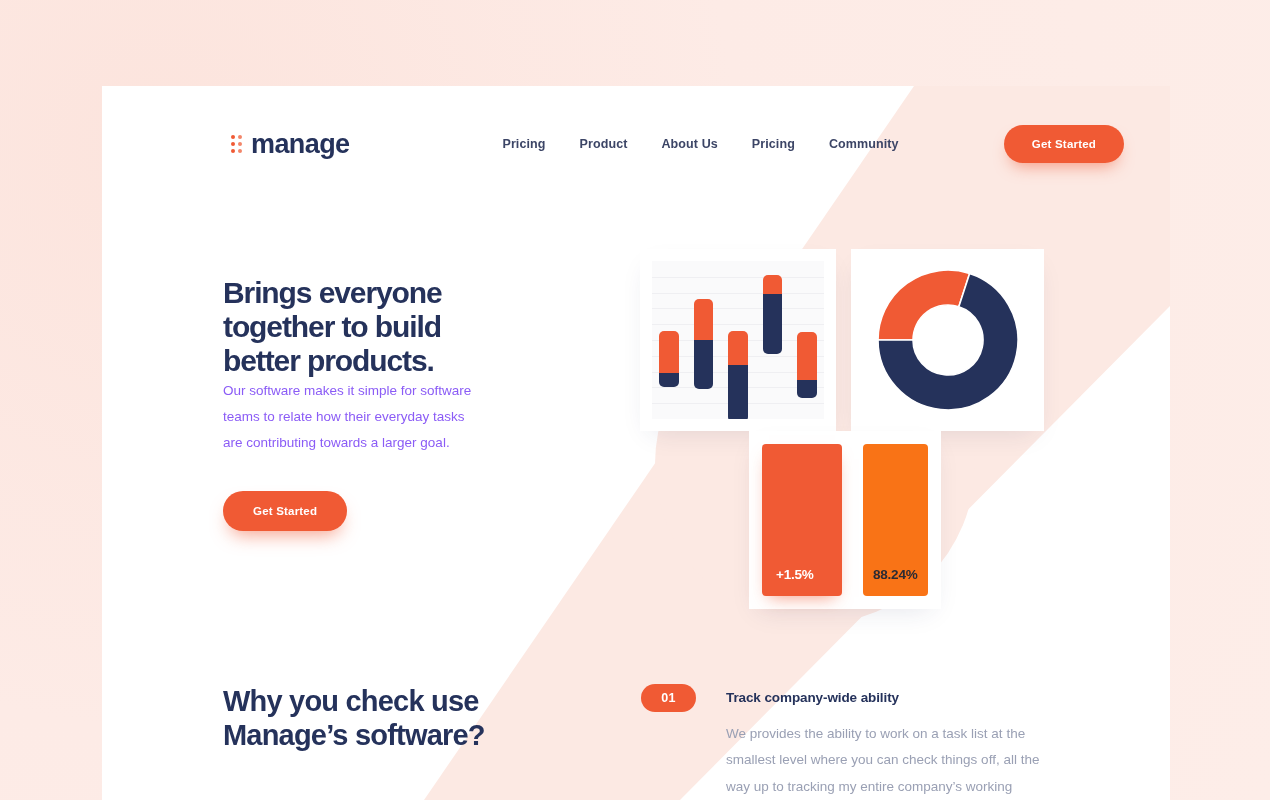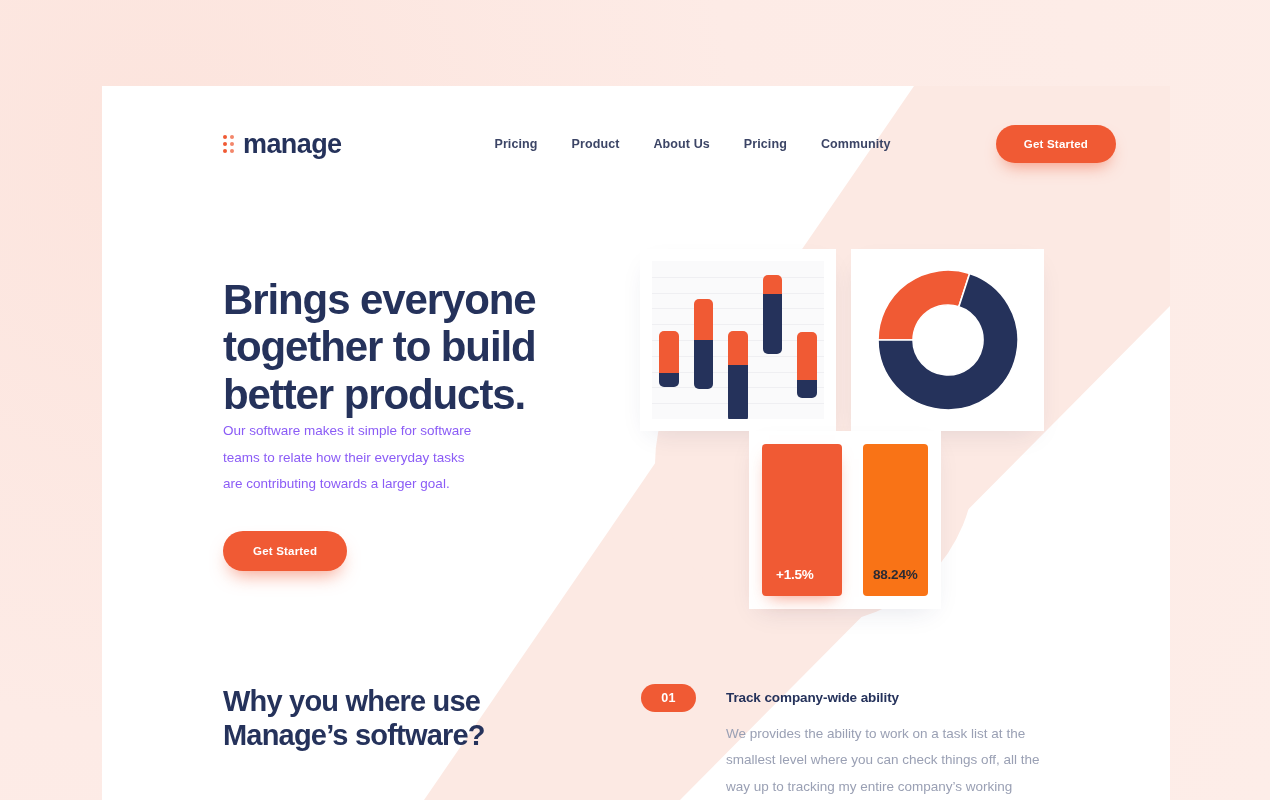--- a/index.html
+++ b/index.html
@@ -53,21 +53,21 @@
     width: 320px;
     height: 320px;
     border-radius: 50%;
     background: #FCE9E3;
     pointer-events: none;
   }
 
   
   .header {
     position: absolute;
-    left: 0;
+    left: 8px;
     top: 0;
     width: 100%;
     height: 116px;
     display: flex;
     align-items: center;
     padding: 0 54px 0 121px;
     z-index: 6;
   }
 
   .brand {
@@ -132,21 +132,21 @@
   
   .hero {
     position: absolute;
     left: 121px;
     top: 190px;
     width: 380px;
     z-index: 5;
   }
 
   .hero h1 {
-    font-size: 42px;
+    font-size: 30px;
     line-height: 1.13;
     font-weight: 700;
     letter-spacing: -1.1px;
     color: #25325B;
   }
 
   .hero p {
     font-size: 13.5px;
     line-height: 1.95;
     color: #8b5cf6;
@@ -407,21 +407,21 @@
   <div class="illus card card-stats">
     <div class="stat-row">
       <div class="stat-tile accent">+1.5%</div>
       <div class="stat-tile muted">88.24%</div>
     </div>
   </div>
 
   <div class="features">
     <div>
       <h2>
-        <span>Why you where use</span><br>
+        <span>Why you check use</span><br>
         <span>Manage’s software?</span>
       </h2>
       <div class="features-sub"></div>
     </div>
 
     <div class="feature-item">
       <div class="feature-badge">01</div>
       <div>
         <div class="feature-title">Track company-wide ability</div>
         <div class="feature-body">We provides the ability to work on a task list at the smallest level where you can check things off, all the way up to tracking my entire company’s working pipeline at</div>

